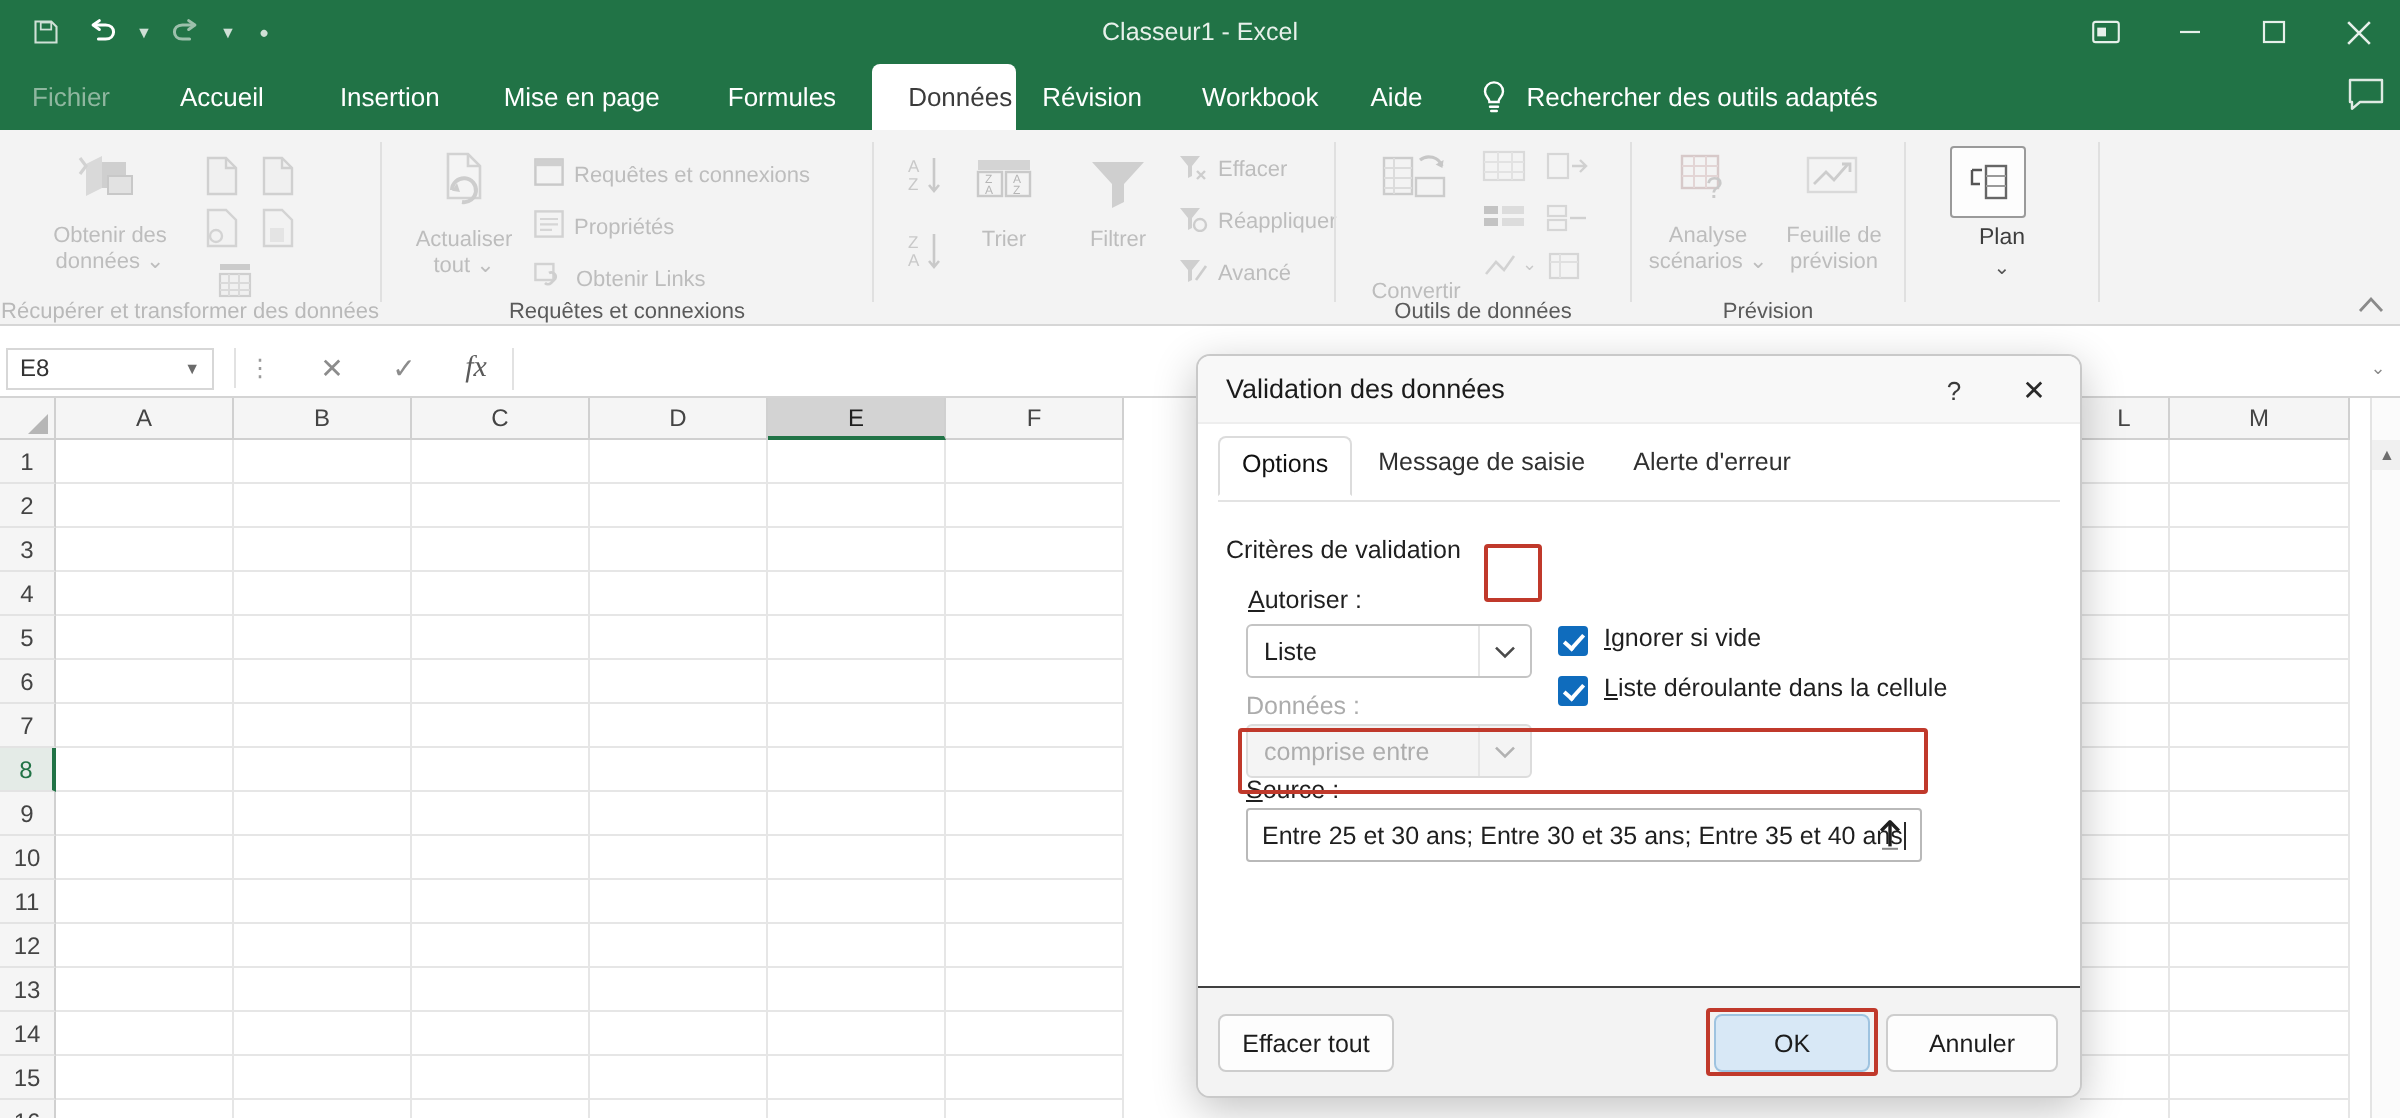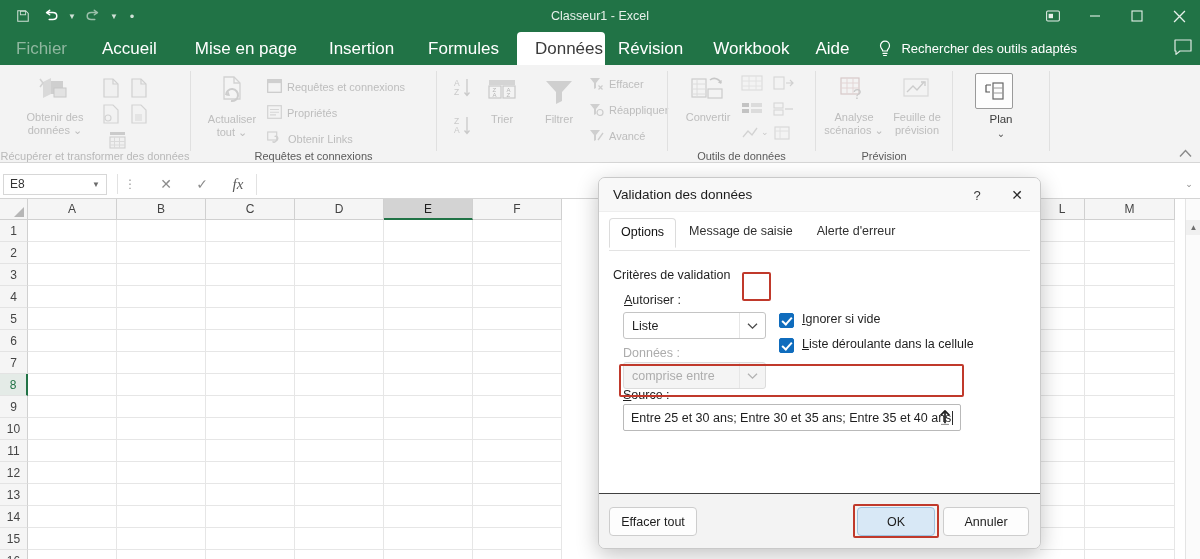--- a/index.html
+++ b/index.html
@@ -41,21 +41,21 @@
   .wc svg { display:block; }
 
   
   .tabstrip {
     position: absolute; left: 0; top: 32px; width: 1200px; height: 33px;
     background: #217346;
     display: flex; align-items: stretch;
   }
   .tab {
     display: flex; align-items: center; padding: 0 13px;
-    color: #ffffff; font-size: 17px; height: 33px; white-space: nowrap;
+    color: #ffffff; font-size: 13px; height: 33px; white-space: nowrap;
   }
   .tab.dim { color: #8fb79f; }
   .tab.active {
     background: #ffffff; color: #3b3b3b;
     border-top-left-radius: 4px; border-top-right-radius: 4px;
   }
   .tellme {
     display: flex; align-items: center; gap: 8px; padding-left: 14px;
     color: #ffffff; font-size: 13px;
   }
@@ -281,22 +281,22 @@
         <svg width="13" height="13" viewBox="0 0 12 12">
             <path d="M1 1l10 10M11 1L1 11" stroke="#e6f0ea" stroke-width="1.2"></path>
           </svg>
       </div>
     </div>
   </div>
 
   <div class="tabstrip">
     <div class="tab dim" style="padding-left:16px;">Fichier</div>
     <div class="tab" style="padding-left:22px;padding-right:22px;">Accueil</div>
+    <div class="tab" style="padding-left:16px;padding-right:16px;">Insertion</div>
     <div class="tab" style="padding-left:16px;padding-right:16px;">Mise en page</div>
-    <div class="tab" style="padding-left:16px;padding-right:16px;">Insertion</div>
     <div class="tab" style="padding-left:18px;padding-right:18px;">Formules</div>
     <div class="tab active" style="padding-left:18px;padding-right:2px;">Données</div>
     <div class="tab" style="padding-right:18px;">Révision</div>
     <div class="tab" style="padding-left:12px;padding-right:12px;">Workbook</div>
     <div class="tab" style="padding-left:14px;padding-right:14px;">Aide</div>
     <div class="tellme">
       <span class="bulb">
         <svg width="16" height="18" viewBox="0 0 16 18">
             <path d="M8 1.2c2.6 0 4.5 2 4.5 4.5 0 1.9-1.2 3-1.8 3.9-.3.5-.4 1-.4 1.4H5.7c0-.4-.1-.9-.4-1.4C4.7 8.7 3.5 7.6 3.5 5.7 3.5 3.2 5.4 1.2 8 1.2z" fill="none" stroke="#ffffff" stroke-width="1.2"></path>
             <path d="M6 13.4h4M6.6 15.5h2.8" stroke="#ffffff" stroke-width="1.2" stroke-linecap="round"></path>
@@ -466,21 +466,21 @@
               <path d="M1 2h10l-4 5v5l-2 1V7z" fill="#cfcfcf"></path>
               <path d="M9 12l5-7" stroke="#cdcdcd" stroke-width="1.3"></path>
             </svg>
         </span>
         <span>Avancé</span>
       </div>
     </div>
     <div class="rsep" style="left:667px;"></div>
 
     <div class="rgroup" style="left:668px; width:147px;">
-      <div class="bigbtn" style="left:8px; top:10px; width:64px;">
+      <div class="bigbtn" style="left:8px; top:10px; width:64px;gap:28px;">
         <span class="ic">
           <svg width="40" height="30" viewBox="0 0 40 30">
               <rect x="4" y="4" width="14" height="18" fill="none" stroke="#cccccc" stroke-width="1.2"></rect>
               <path d="M4 9h14M4 14h14M4 19h14M9 4v18" stroke="#dcdcdc" stroke-width="1"></path>
               <rect x="20" y="14" width="14" height="9" fill="none" stroke="#cccccc" stroke-width="1.2"></rect>
               <path d="M22 5a7 7 0 0 1 11 3" fill="none" stroke="#c7c7c7" stroke-width="1.6"></path>
               <path d="M33.8 5l-.6 4-3.4-1.8" fill="#c7c7c7"></path>
             </svg>
         </span>
         <span>Convertir</span>

